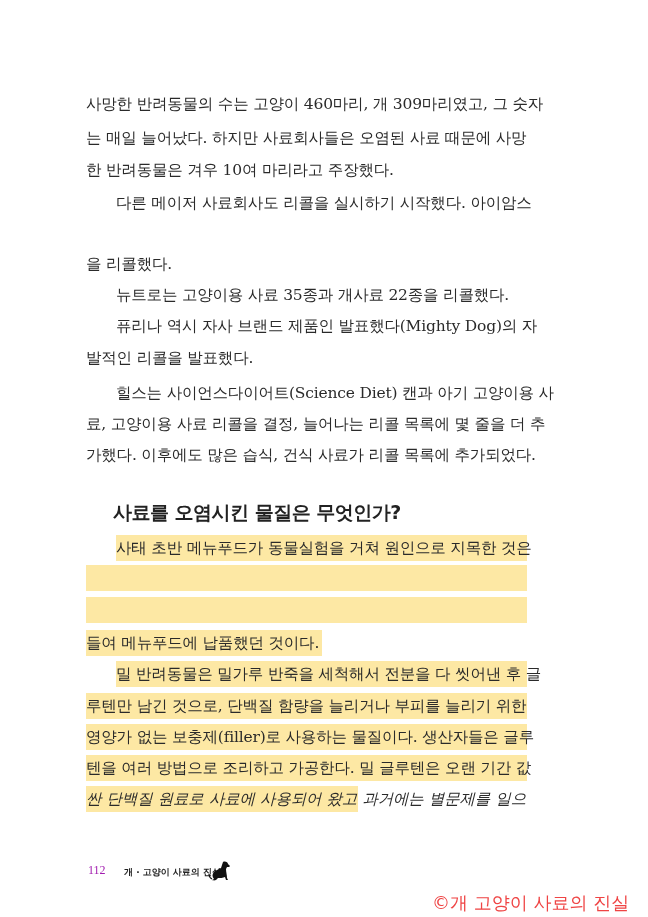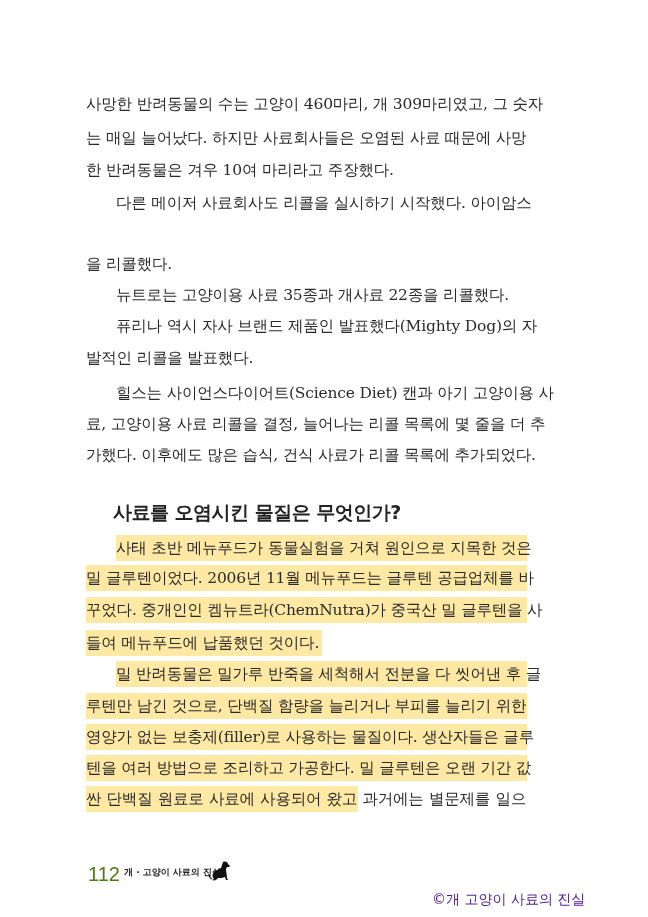--- a/index.html
+++ b/index.html
@@ -15,30 +15,30 @@
     .line.indent { left: 116px; width: 410px; }
     .line.last { text-align-last: left; }
     .heading {
       position: absolute; left: 86px; top: 484px;
       font-family: "DejaVu Sans", "Liberation Sans", sans-serif;
       font-weight: bold; font-size: 19px; color: #222; letter-spacing: -0.5px; margin-left: 27px;
     }
     .hlblock { position: absolute; background: #fde8a4; }
     .footer-num {
       position: absolute; left: 88px; top: 847px;
-      font-family: Liberation Sans, sans-serif; font-size: 20px; color: #4d7c0f;
+      font-family: Liberation Serif, serif; font-size: 12px; color: #a21caf;
     }
     .footer-title {
       position: absolute; left: 124px; top: 850px;
       font-family: "DejaVu Sans", "Liberation Sans", sans-serif; font-size: 9px; font-weight: bold; color: #222;
     }
     .dog { position: absolute; left: 206px; top: 843px; width: 26px; height: 26px; }
     .copyright {
       position: absolute; left: 432px; top: 875px;
-      font-family: "DejaVu Sans", "Liberation Sans", sans-serif; font-size: 14px; color: #4c1d95;
+      font-family: "DejaVu Sans", "Liberation Sans", sans-serif; font-size: 18px; color: #ef4444;
     }
   </style>
 </head>
 <body>
 
 <div class="page">
 
   <div class="line" style="top:76px">사망한 반려동물의 수는 고양이 460마리, 개 309마리였고, 그 숫자</div>
   <div class="line" style="top:110px">는 매일 늘어났다. 하지만 사료회사들은 오염된 사료 때문에 사망</div>
   <div class="line last" style="top:142px">한 반려동물은 겨우 10여 마리라고 주장했다.</div>
@@ -61,30 +61,28 @@
   <div class="hlblock" style="left:86px; top:549px; width:441px; height:26px"></div>
   <div class="hlblock" style="left:86px; top:581px; width:441px; height:26px"></div>
   <div class="hlblock" style="left:86px; top:614px; width:236px; height:26px"></div>
   <div class="hlblock" style="left:116px; top:645px; width:411px; height:26px"></div>
   <div class="hlblock" style="left:86px; top:677px; width:441px; height:26px"></div>
   <div class="hlblock" style="left:86px; top:708px; width:441px; height:26px"></div>
   <div class="hlblock" style="left:86px; top:739px; width:441px; height:26px"></div>
   <div class="hlblock" style="left:86px; top:770px; width:272px; height:26px"></div>
 
   <div class="line indent" style="top:520px">사태 초반 메뉴푸드가 동물실험을 거쳐 원인으로 지목한 것은</div>
-  <div class="line" style="top:550px">밀 글루텐이었다. 2006년 11월 메뉴푸드는 글루텐 공급업체를 바</div>
-  <div class="line" style="top:582px">꾸었다. 중개인인 켐뉴트라(ChemNutra)가 중국산 밀 글루텐을 사</div>
   <div class="line last" style="top:615px">들여 메뉴푸드에 납품했던 것이다.</div>
 
   <div class="line indent" style="top:646px">밀 반려동물은 밀가루 반죽을 세척해서 전분을 다 씻어낸 후 글</div>
   <div class="line" style="top:678px">루텐만 남긴 것으로, 단백질 함량을 늘리거나 부피를 늘리기 위한</div>
   <div class="line" style="top:709px">영양가 없는 보충제(filler)로 사용하는 물질이다. 생산자들은 글루</div>
   <div class="line" style="top:740px">텐을 여러 방법으로 조리하고 가공한다. 밀 글루텐은 오랜 기간 값</div>
 
-  <div class="line" style="top:771px; text-align-last: justify;"><span>싼 단백질 원료로 사료에 사용되어 왔고</span><span> 과거에는 별문제를 일으</span></div>
+  <div class="line" style="top:771px; text-align-last: justify; font-style: italic;"><span>싼 단백질 원료로 사료에 사용되어 왔고</span><span> 과거에는 별문제를 일으</span></div>
 
   <div class="footer-num">112</div>
   <div class="footer-title">개 · 고양이 사료의 진실</div>
   <svg class="dog" viewBox="0 0 26 26">
     <path d="M17 3 C19 2 22 3 22 5 L24 7 C24 8 22 8 21 8 L20 10 C20 13 21 16 21 19 L22 21 L20 21 L19 18 C17 19 14 19 12 19 L10 21 C8 22 6 21 6 21 L8 20 C6 18 6 15 8 13 C10 11 13 10 15 9 L16 6 Z" fill="#111"></path>
     <path d="M6 20 C4 19 3 17 3 15" stroke="#111" stroke-width="1.2" fill="none"></path>
   </svg>
 
   <div class="copyright">©개 고양이 사료의 진실</div>
 

